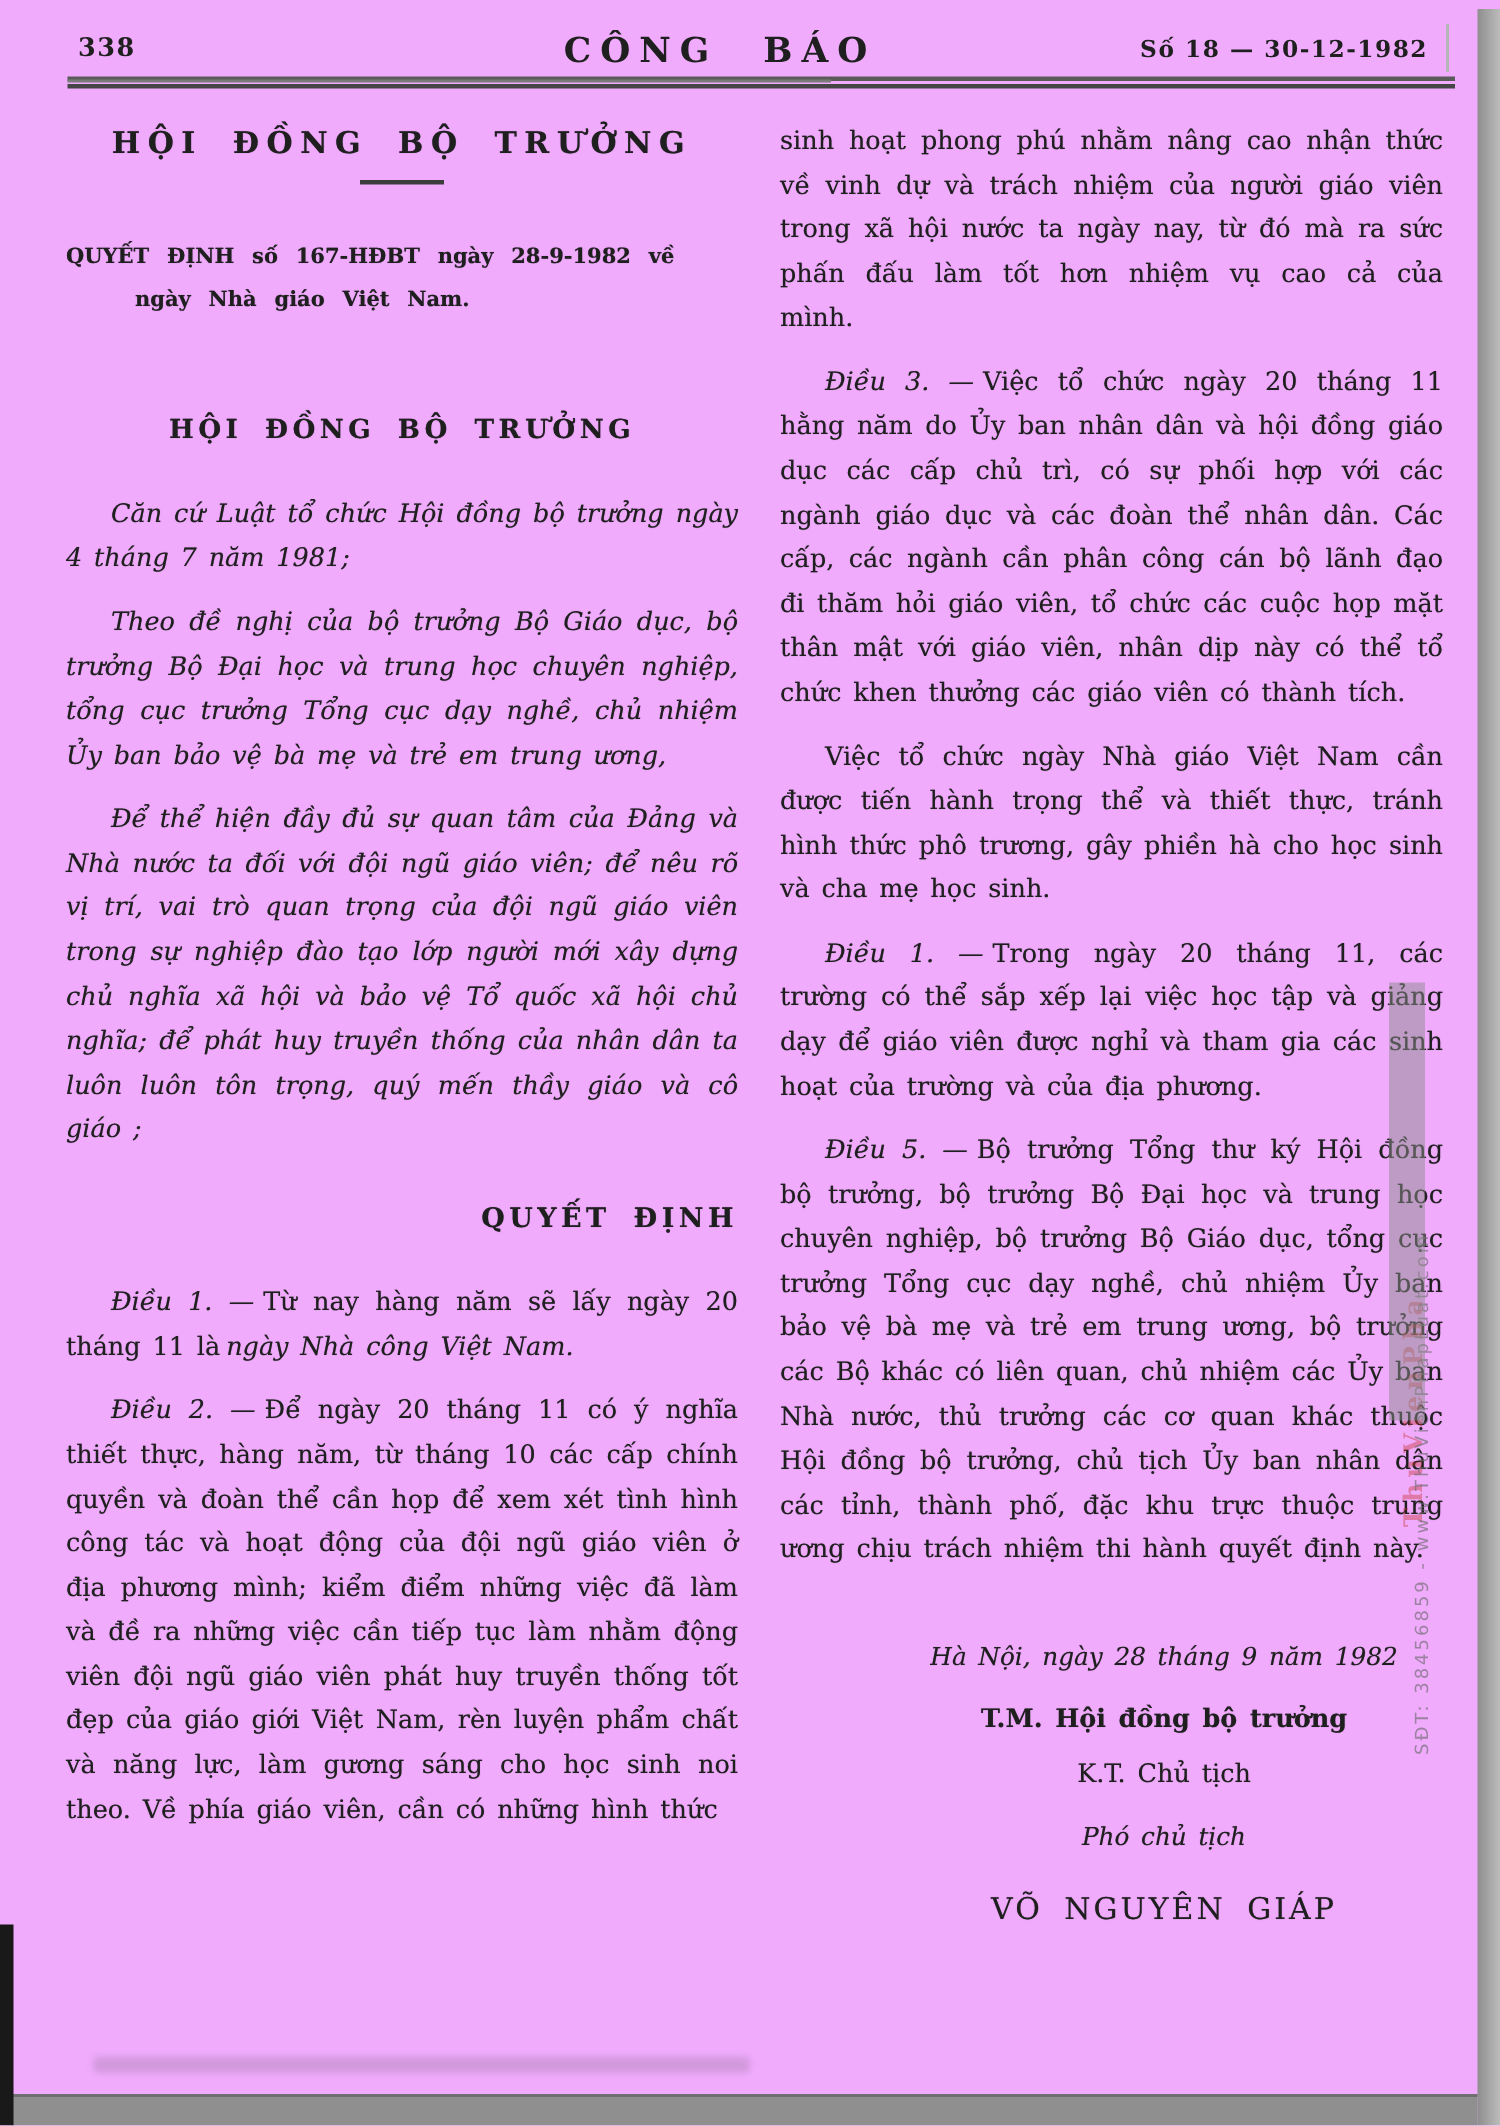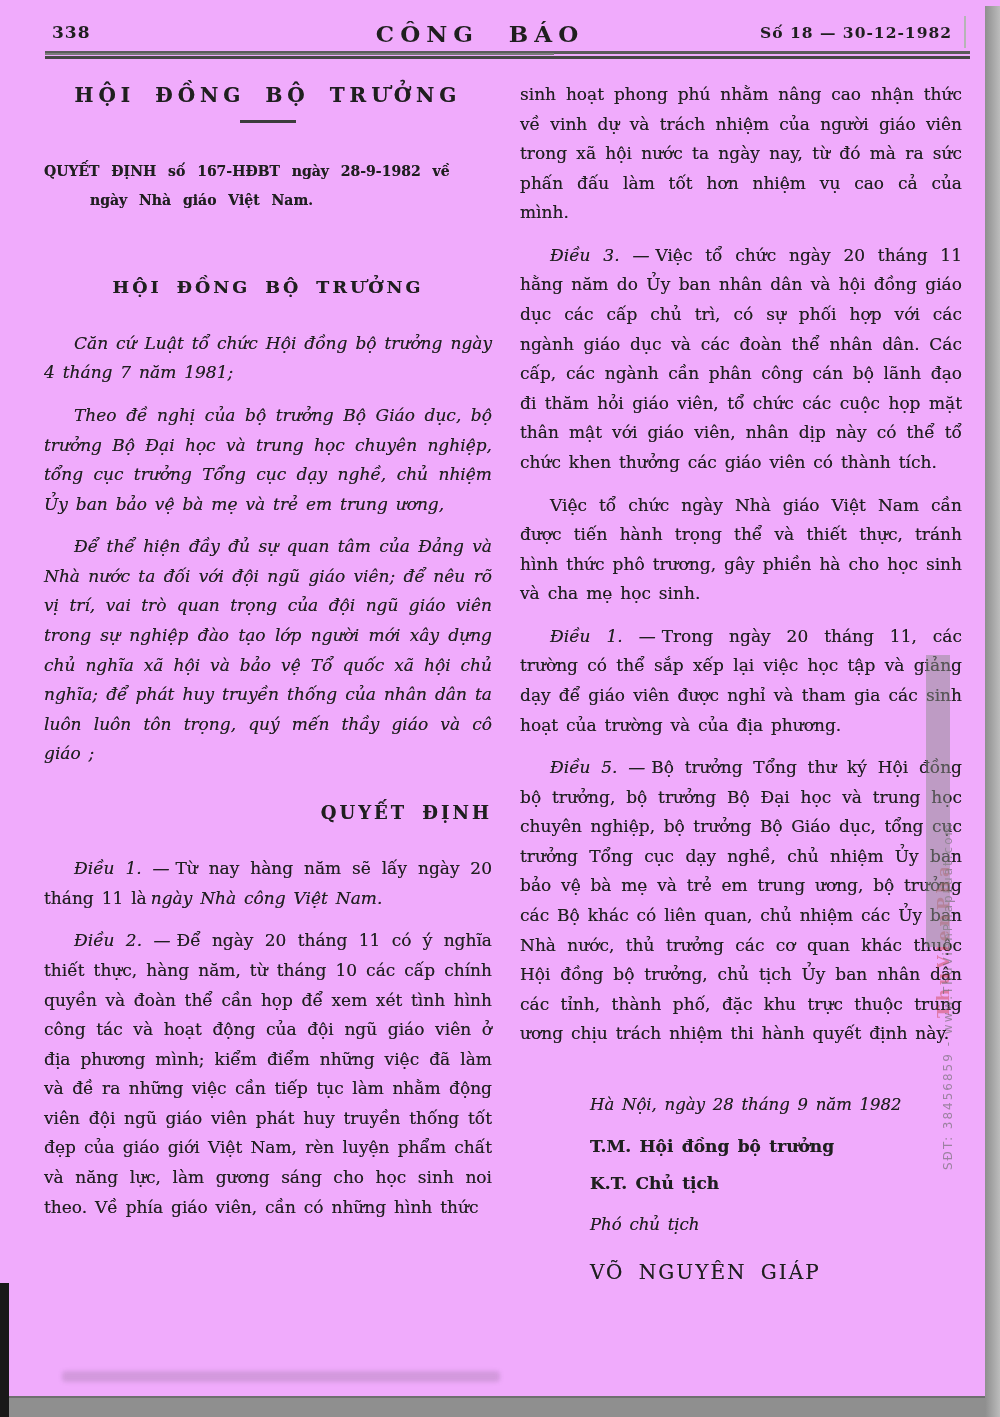--- a/index.html
+++ b/index.html
@@ -33,24 +33,24 @@
   .org-heading-2 { text-align:center; font-weight:bold; font-size:17.5px; letter-spacing:3px; word-spacing:6px; margin-bottom:26px; }
   .decides-heading { text-align:right; font-weight:bold; font-size:18px; letter-spacing:3px; word-spacing:6px; margin:28px 0 26px 0; }
 
   .para { margin-bottom:13px; }
   .para.indent { text-indent:30px; }
   .italic { font-style:italic; }
   .lead { font-style:italic; margin-right:6px; }
   .tail { font-style:italic; margin-left:4px; }
 
   
-  .signature { margin-top:42px; padding-left:70px; text-indent:0; }
+  .signature { margin-top:42px; text-align:center; padding-left:70px; text-indent:0; }
   .sig-place { font-style:italic; font-size:16.5px; margin-bottom:12px; }
   .sig-org { font-weight:bold; font-size:17px; margin-bottom:8px; }
-  .sig-kt { font-weight:bold; font-size:17px; margin-bottom:12px; }
+  .sig-kt { font-weight:normal; font-size:17px; margin-bottom:12px; }
   .sig-role { font-style:italic; font-size:16.5px; margin-bottom:16px; }
   .sig-name { font-weight:normal; font-size:20px; letter-spacing:2px; word-spacing:6px; }
 
   
   .edge-right { position:absolute; left:985px; top:6px; width:15px; height:1411px;
     background:linear-gradient(to right,#8e8e8e,#bcbcbc); }
   .edge-bottom { position:absolute; left:8px; top:1396px; width:977px; height:21px;
     background:#8f8f8f; border-top:2px solid #6f6f6f; }
   .edge-left-black { position:absolute; left:0; top:1283px; width:9px; height:134px; background:#191919; }
   .smudge { position:absolute; left:62px; top:1371px; width:438px; height:11px;

